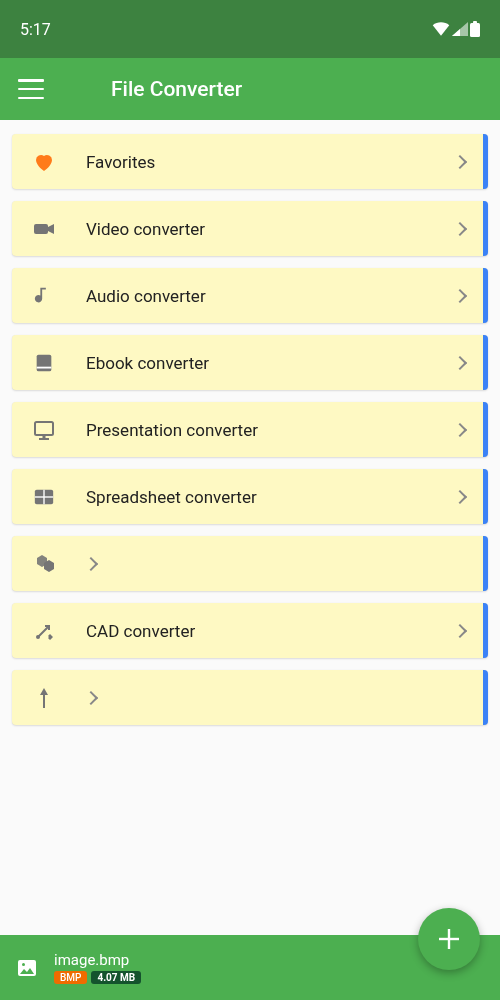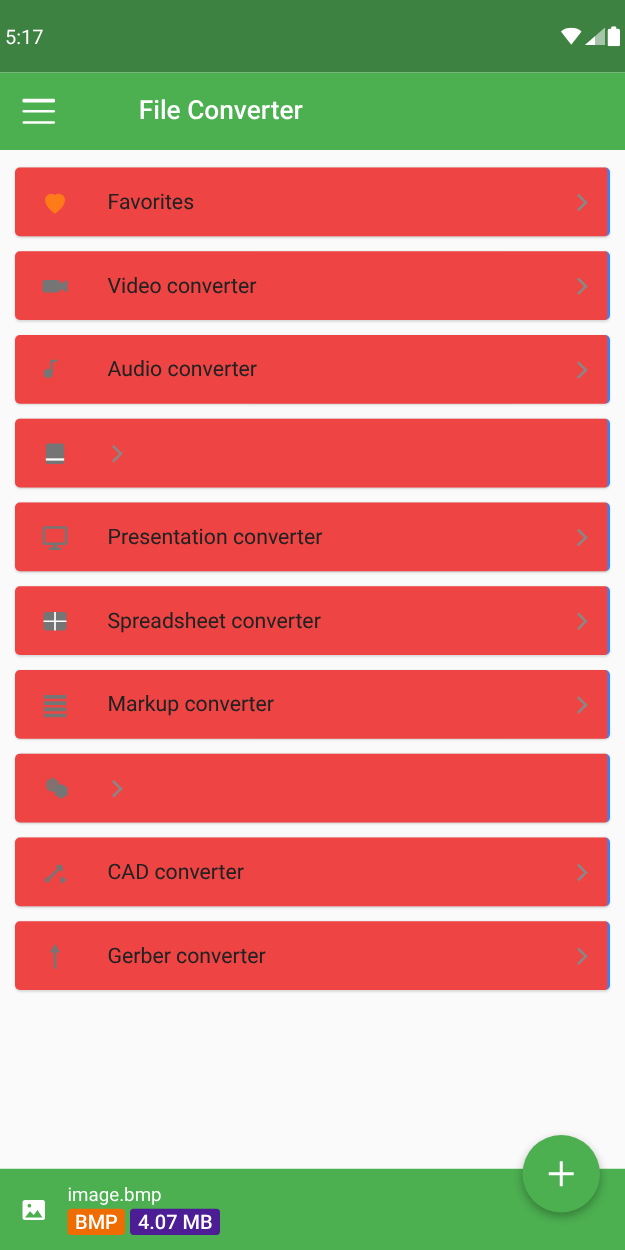--- a/index.html
+++ b/index.html
@@ -5,21 +5,21 @@
   * { box-sizing: border-box; margin: 0; padding: 0; }
   html, body { width: 500px; height: 1000px; overflow: hidden; font-family: Roboto, Arial, sans-serif; background: #fafafa; }
   
   .status-bar {
     height: 58px;
     background: #3d8240;
     color: #fff;
     display: flex;
     align-items: center;
     justify-content: space-between;
-    padding: 0 4px;
+    padding: 0 20px;
     font-size: 16px;
   }
   .status-bar .right { display: flex; align-items: center; gap: 2px; }
   
   .app-bar {
     height: 62px;
     background: #4caf50;
     color: #fff;
     display: flex;
     align-items: center;
@@ -30,52 +30,52 @@
   .hamburger span { display: block; height: 2.5px; background: #fff; border-radius: 1px; }
   .app-title { font-size: 21px; font-weight: 500; }
   
   .content {
     height: 815px;
     overflow-y: auto;
     padding: 14px 12px 14px 12px;
   }
   
   .card {
-    background: #ef4444;
+    background: #fef9c3;
     border-radius: 4px;
     height: 55px;
     margin-bottom: 12px;
     display: flex;
     align-items: center;
     padding: 0 14px 0 18px;
     box-shadow: 0 1px 2px rgba(0,0,0,0.12), 0 0 1px rgba(0,0,0,0.08);
-    border-right: 2px solid #3b82f6;
+    border-right: 5px solid #3b82f6;
     cursor: pointer;
   }
   .card .icon { width: 28px; height: 28px; display: flex; align-items: center; justify-content: center; margin-right: 28px; flex-shrink: 0; }
   .card .label { flex: 1; font-size: 17px; color: #222; }
   .card .chev { width: 10px; height: 10px; border-right: 2.2px solid #888; border-top: 2.2px solid #888; transform: rotate(45deg); margin-right: 4px; }
   
   .bottom-bar {
     position: absolute;
     bottom: 0; left: 0; right: 0;
     height: 65px;
     background: #4caf50;
     display: flex;
     align-items: center;
     padding: 0 14px;
     color: #fff;
   }
   .file-icon { width: 26px; height: 26px; display:flex; align-items:center; justify-content:center; margin-right: 14px; }
   .file-info { display: flex; flex-direction: column; font-size: 14px; }
   .file-name { font-size: 15px; margin-bottom: 2px; }
   .badges { display: flex; gap: 4px; }
-  .badge { font-size: 16px; padding: 1px 6px; border-radius: 3px; color: #fff; font-weight: 500; }
+  .badge { font-size: 10px; padding: 1px 6px; border-radius: 3px; color: #fff; font-weight: 500; }
   .badge.fmt { background: #ef6c00; }
-  .badge.size { background: #4c1d95; }
+  .badge.size { background: #14532d; font-weight: bold; }
   
   .fab {
     position: absolute;
     right: 20px;
     bottom: 30px;
     width: 62px; height: 62px;
     border-radius: 50%;
     background: #4caf50;
     color: #fff;
     display: flex;
@@ -153,20 +153,21 @@
       <div class="label">Audio converter</div>
       <div class="chev"></div>
     </div>
     <div class="card">
       <div class="icon">
         <svg width="22" height="22" viewBox="0 0 24 24">
           <rect x="4" y="3" width="16" height="18" rx="2" fill="#757575"></rect>
           <rect x="4" y="16" width="16" height="2" fill="#fff"></rect>
         </svg>
       </div>
+      <div class="label">Ebook converter</div>
       <div class="chev"></div>
     </div>
     <div class="card">
       <div class="icon">
         <svg width="24" height="22" viewBox="0 0 24 22">
           <rect x="3" y="3" width="18" height="13" rx="1.5" fill="none" stroke="#757575" stroke-width="2"></rect>
           <rect x="10.5" y="16" width="3" height="4" fill="#757575"></rect>
           <rect x="7" y="19" width="10" height="2" fill="#757575"></rect>
         </svg>
       </div>
@@ -179,32 +180,20 @@
           <rect x="2" y="2" width="20" height="16" rx="2" fill="#757575"></rect>
           <line x1="12" y1="2" x2="12" y2="18" stroke="#fff" stroke-width="1.5"></line>
           <line x1="2" y1="10" x2="22" y2="10" stroke="#fff" stroke-width="1.5"></line>
         </svg>
       </div>
       <div class="label">Spreadsheet converter</div>
       <div class="chev"></div>
     </div>
     <div class="card">
       <div class="icon">
-        <svg width="22" height="20" viewBox="0 0 22 20">
-          <rect x="2" y="2" width="18" height="3" fill="#757575"></rect>
-          <rect x="2" y="7" width="18" height="3" fill="#757575"></rect>
-          <rect x="2" y="12" width="18" height="3" fill="#757575"></rect>
-          <rect x="2" y="17" width="18" height="3" fill="#757575"></rect>
-        </svg>
-      </div>
-      <div class="label">Markup converter</div>
-      <div class="chev"></div>
-    </div>
-    <div class="card">
-      <div class="icon">
         <svg width="24" height="22" viewBox="0 0 24 22">
           <path fill="#757575" d="M5 5l5 3 5-3-5-3zM5 5v6l5 3V8zM15 5v6l-5 3V8z" opacity="0.9"></path>
           <path fill="#757575" d="M12 10l5 3 5-3-5-3zM12 10v6l5 3v-6zM22 10v6l-5 3v-6z"></path>
         </svg>
       </div>
       <div class="chev"></div>
     </div>
     <div class="card">
       <div class="icon">
         <svg width="24" height="22" viewBox="0 0 24 22">
@@ -215,21 +204,20 @@
       </div>
       <div class="label">CAD converter</div>
       <div class="chev"></div>
     </div>
     <div class="card">
       <div class="icon">
         <svg width="20" height="22" viewBox="0 0 20 22">
           <path fill="#757575" d="M10 1l4 7h-3v13h-2V8H6z"></path>
         </svg>
       </div>
-      <div class="label">Gerber converter</div>
       <div class="chev"></div>
     </div>
   </div>
 
 <div class="bottom-bar">
   <div class="file-icon">
     <svg width="24" height="24" viewBox="0 0 24 24">
         <rect x="3" y="4" width="18" height="16" rx="2" fill="#fff"></rect>
         <path fill="#4caf50" d="M5 18l4-5 3 3 3-4 4 6z"></path>
         <circle cx="8.5" cy="8.5" r="1.5" fill="#4caf50"></circle>

